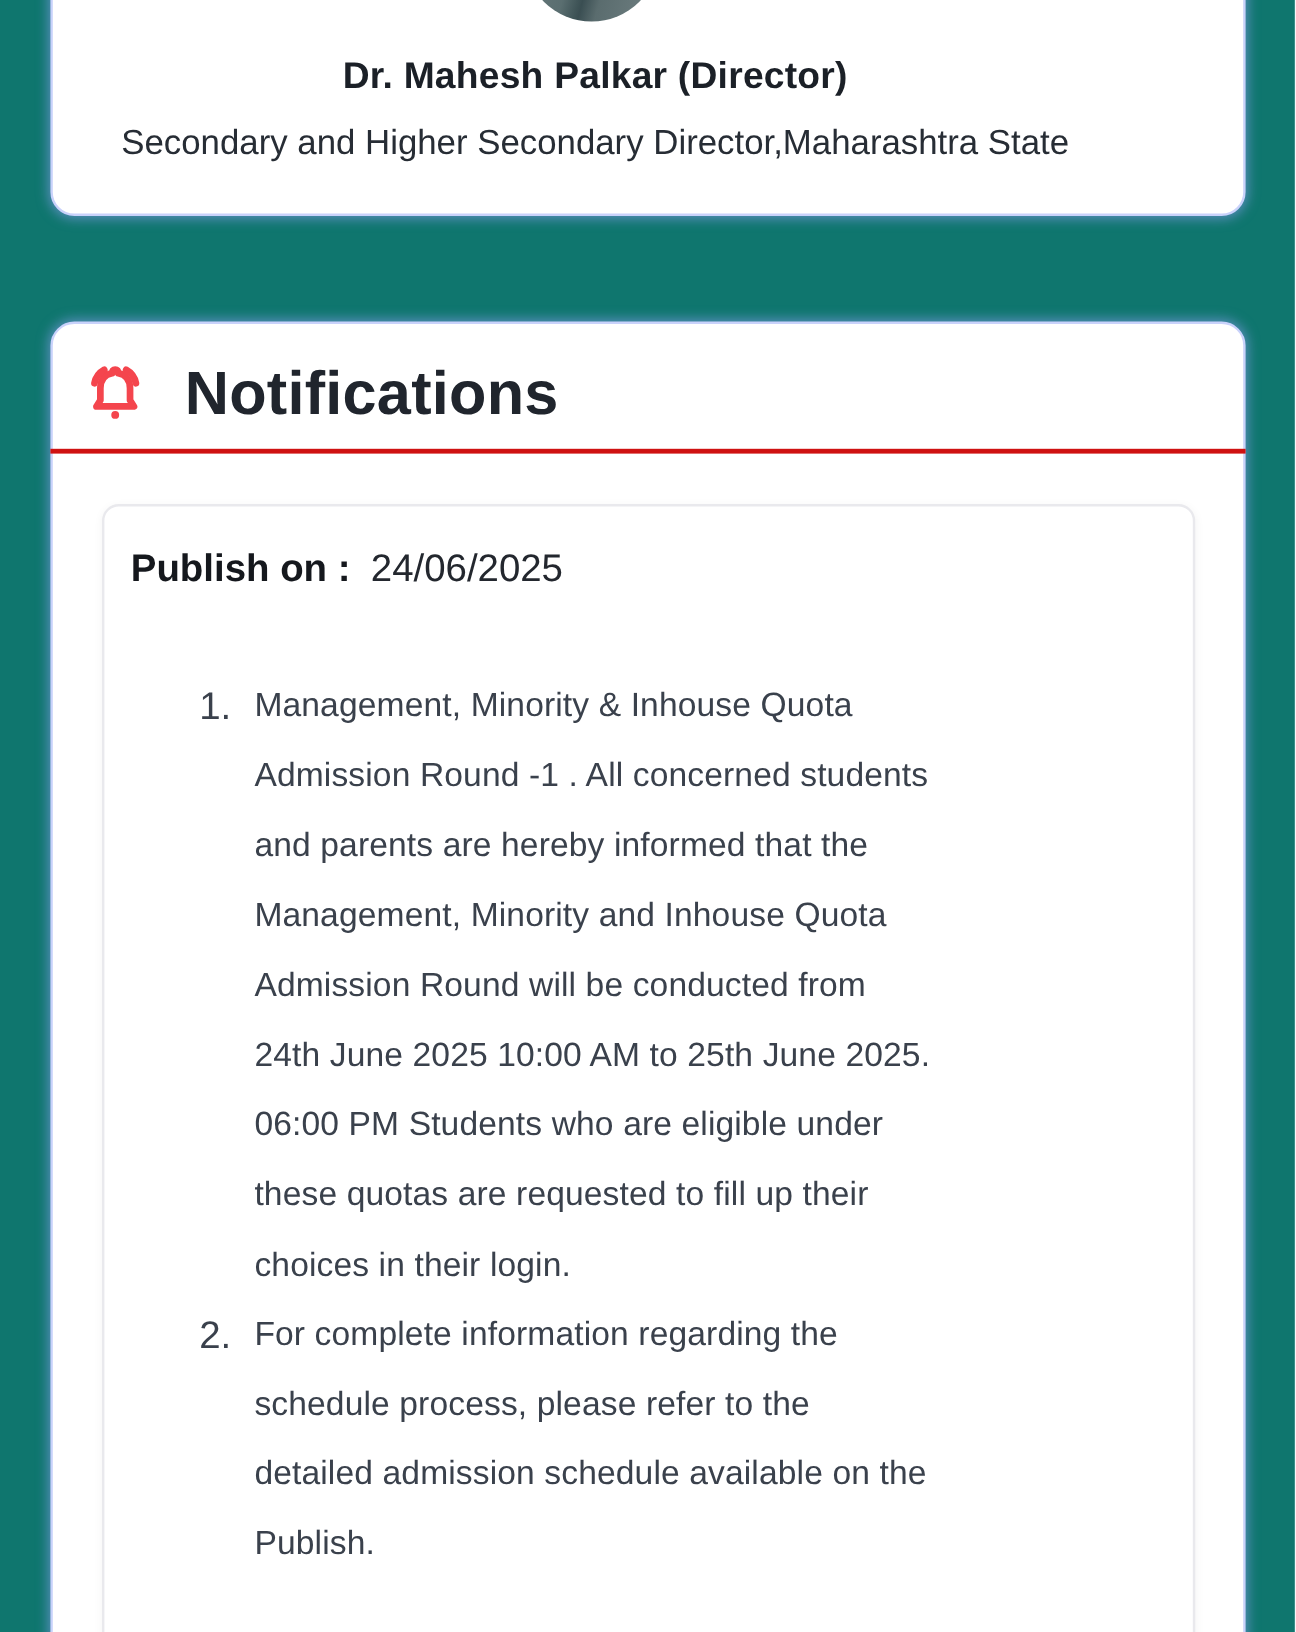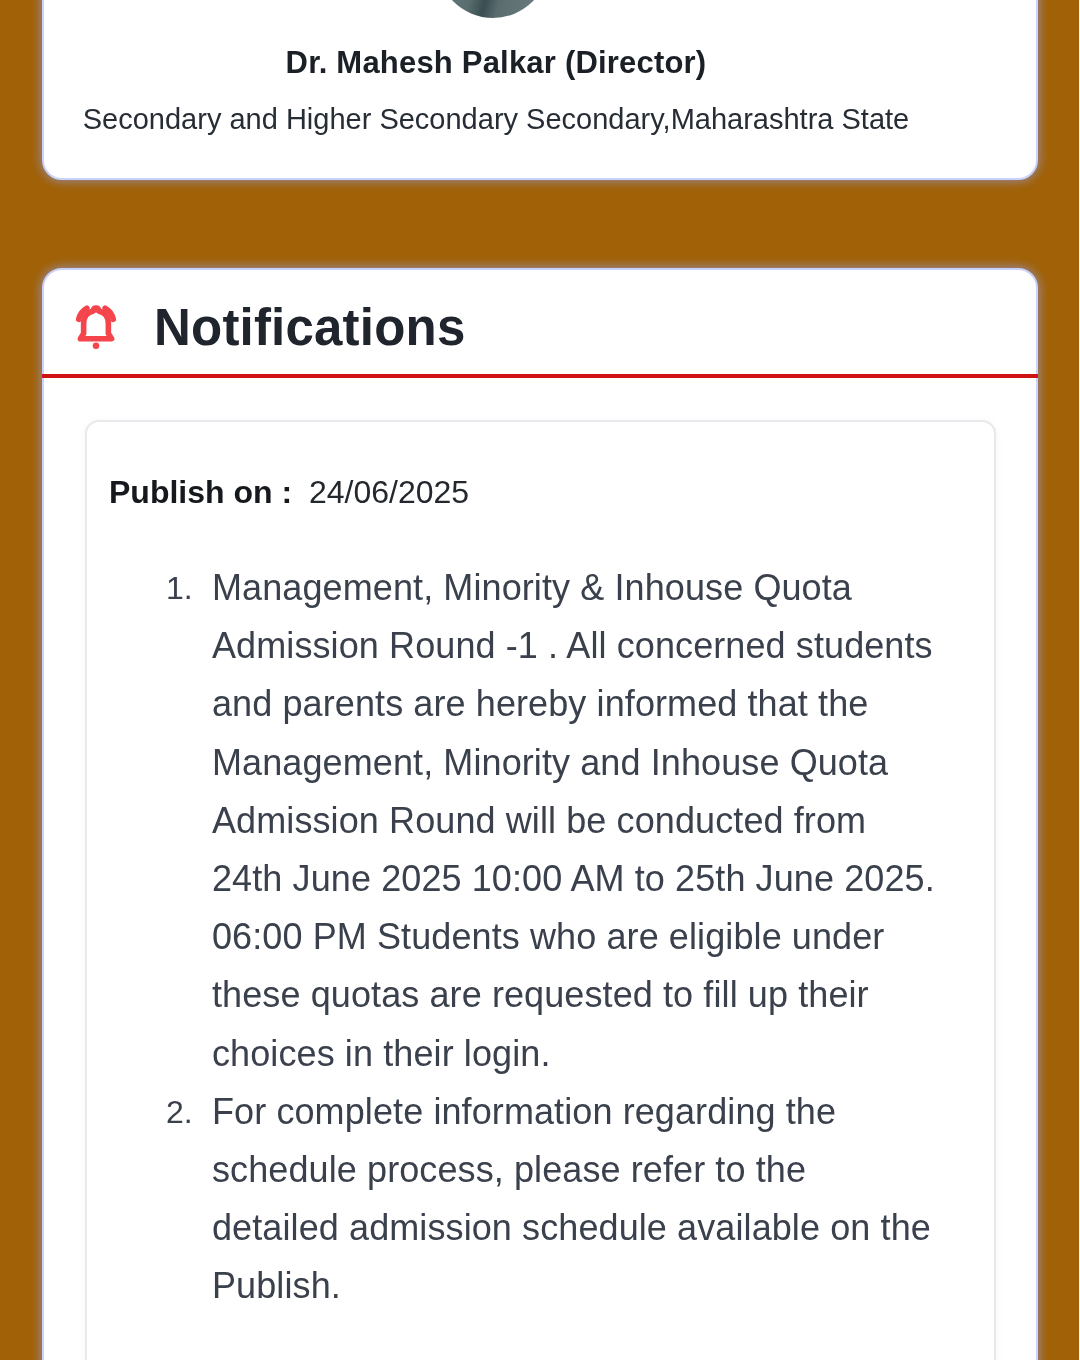--- a/index.html
+++ b/index.html
@@ -4,21 +4,21 @@
 <style>
   html, body { margin: 0; padding: 0; }
   body {
     font-family: "Liberation Sans", sans-serif;
     background: #f7f7f9;
   }
   .page {
     position: relative;
     width: 1079px;
     height: 1360px;
-    background: #a16207;
+    background: #0f766e;
     overflow: hidden;
   }
   .card {
     position: absolute;
     background: #ffffff;
     border: 2px solid #c9d2fb;
     border-radius: 20px;
     box-shadow: 0 0 10px 2px rgba(147,162,250,0.55);
     box-sizing: border-box;
   }
@@ -75,51 +75,50 @@
     border: 2px solid #e9e9ed;
     border-radius: 14px;
     box-shadow: 0 2px 8px rgba(0,0,0,0.05);
     box-sizing: border-box;
   }
   .publish-row {
     position: absolute;
     left: 22px; top: 32px;
     font-size: 32px; line-height: 38px;
     color: #23272e;
-    margin-top: 19px;
   }
   .publish-label { font-weight: 700; color: #15181d; }
   .publish-date { font-weight: 400; margin-left: 8px; }
   .notice-list {
     position: absolute;
     left: 0; right: 0; top: 137px;
   }
   .notice-item { display: flex; align-items: flex-start; padding-left: 79px; }
   .item-number {
     flex: 0 0 46px;
     font-size: 32px; line-height: 58.2px;
     color: #3a414c;
   }
   .item-text {
     flex: 1;
     padding-right: 16px;
-    font-size: 36px; line-height: 58.2px;
+    font-size: 28px; line-height: 58.2px;
     color: #3a414c;
     white-space: pre-line;
     letter-spacing: 0.1px;
   }
 </style>
 </head>
 <body>
 
 <div class="page">
 
   <div class="card profile-card">
     <div class="director-name">Dr. Mahesh Palkar (Director)</div>
-    <div class="director-dept">Secondary and Higher Secondary Secondary,Maharashtra State</div>
+    <div class="director-dept">Secondary and Higher Secondary Director,Maharashtra State</div>
   </div>
   <div class="avatar"></div>
 
   <div class="card notif-card">
 
     <div class="notif-header">
       <span class="bell-wrap">
         <svg viewBox="0 0 24 24" fill="none" stroke="#f4454d" stroke-width="2.4" stroke-linecap="round" stroke-linejoin="round">
 
           <path d="M10.9 4.7 C10.9 3.9 11.3 3.4 12 3.4 C12.7 3.4 13.1 3.9 13.1 4.7

